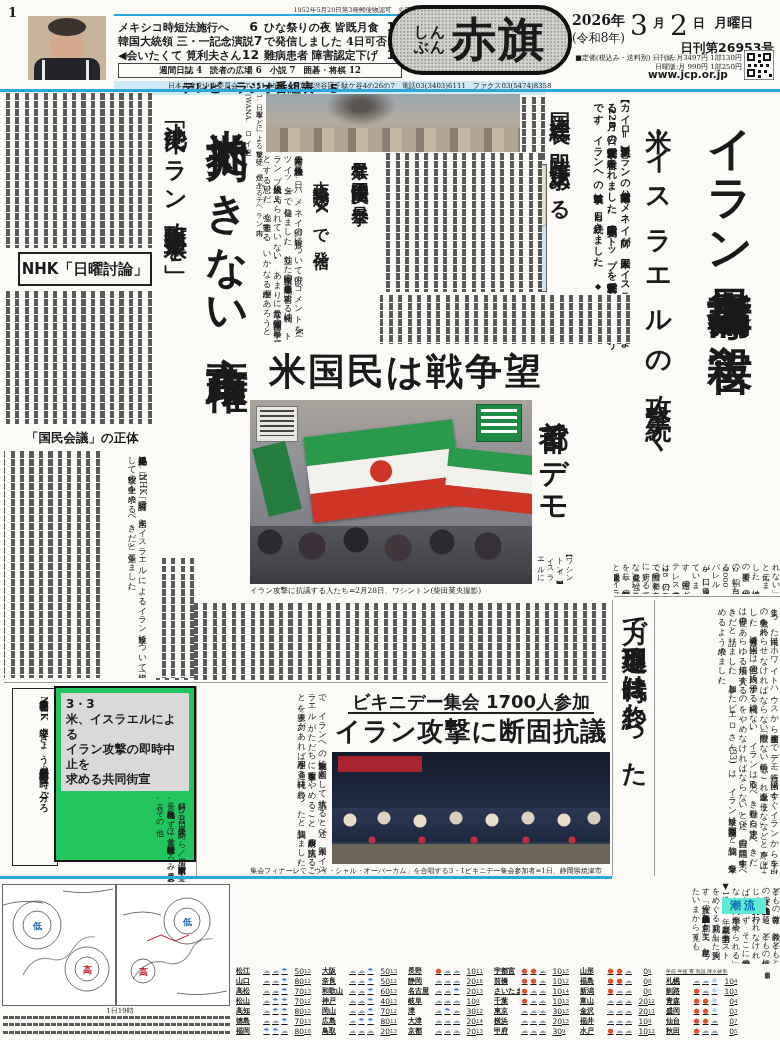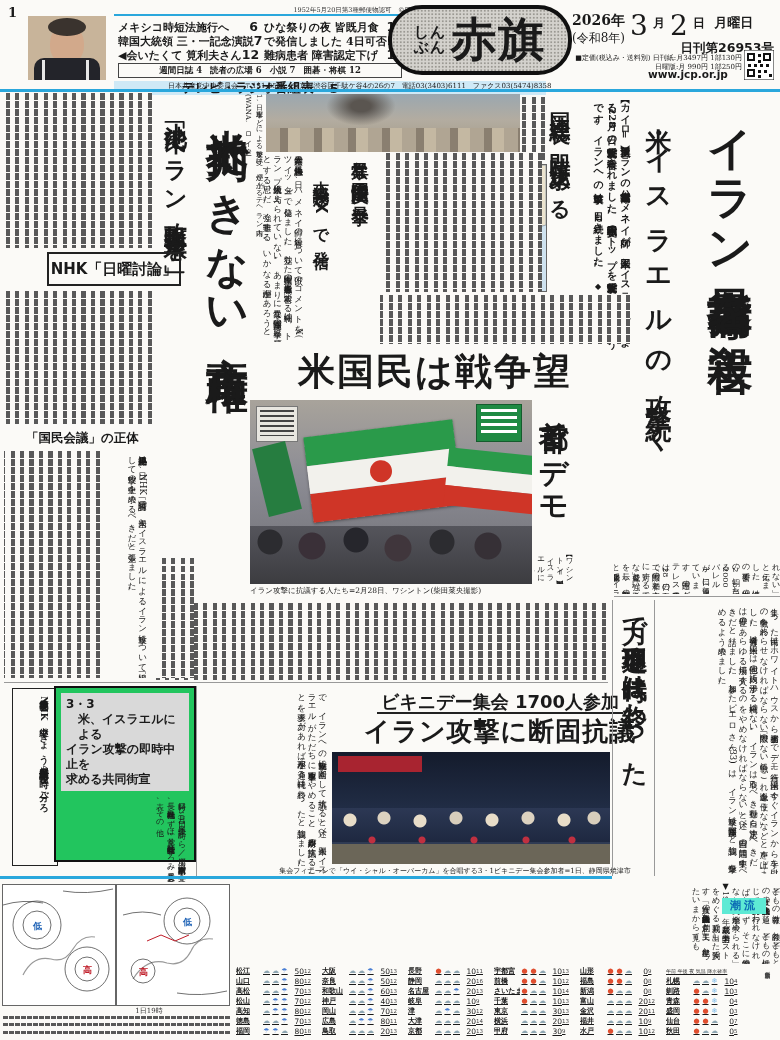--- a/index.html
+++ b/index.html
@@ -4,21 +4,21 @@
 <style>
   html,body{margin:0;padding:0;background:#777;}
   .serif{font-family:"DejaVu Serif","Liberation Serif",serif;}
   .sans{font-family:"DejaVu Sans","Liberation Sans",sans-serif;}
   #page{position:relative;width:780px;height:1040px;background:#fbfaf7;overflow:hidden;
         font-family:"DejaVu Serif","Liberation Serif",serif;color:#1a1a1a;margin:0 auto;}
   .abs{position:absolute;}
   .vt{writing-mode:vertical-rl;}
   .b{font-weight:bold;}
   .ovh{overflow:hidden;}
-  .ctr{text-align:center;margin-left:29px;}
+  .ctr{text-align:center;}
   
   .sim-v{background-image:
       repeating-linear-gradient(to bottom,rgba(251,250,247,1) 0 1.5px,rgba(251,250,247,0) 1.5px 8px),
       repeating-linear-gradient(to left,#595959 0 4px,#fbfaf7 4px 9.5px);}
   
   .sim-h{background-image:
       repeating-linear-gradient(to right,rgba(251,250,247,1) 0 1.5px,rgba(251,250,247,0) 1.5px 6px),
       repeating-linear-gradient(to bottom,#595959 0 3px,#fbfaf7 3px 7.5px);}
   .rule-c{background:#2aa7dc;}
   .rule-g{background:#999;}
@@ -251,21 +251,21 @@
   <div class="abs rule-g" style="left:4px;top:682px;width:604px;height:1px;"></div>
 
   <div class="abs vt ovh" style="left:12px;top:688px;width:38px;height:168px;border:1px solid #222;padding:4px 3px;">
     <span class="b" style="font-size:9px;line-height:15px;">衆院予算委 NHK中継</span>
     <span class="b" style="font-size:9.5px;line-height:15px;">きょう 田村智子委員長 午後4時43分ごろ</span>
   </div>
 
   <div class="abs" style="left:54px;top:686px;width:138px;height:172px;border:2px solid #111;background:#22c55e;">
     <div class="sans b" style="margin:5px;background:#d9d9d9;padding:4px 5px;font-size:12px;line-height:15px;">
       <span style="display:block;">3・3</span>
-      <span style="display:block;margin-left:12px;">米、イスラエルによる</span>
+      <span style="display:block;">米、イスラエルによる</span>
       <span style="display:block;">イラン攻撃の即時中止を</span>
       <span style="display:block;">求める共同街宣</span>
     </div>
     <div class="vt ovh" style="margin:0 5px;width:126px;height:86px;font-size:8px;line-height:11px;">日時　3月3日(火)午後1時から／場所　東京・新宿駅東南口／弁士　日本共産党・田村智子委員長、社民党・福島みずほ党首、新社会党・岡崎ひろみ委員長、市民連合・菱山南帆子共同代表、その他</div>
   </div>
 
   <div class="abs ctr" style="left:332px;top:690px;width:278px;height:22px;">
     <span class="b sans" style="font-size:18px;border-bottom:2px solid #222;padding:0 4px;">ビキニデー集会 1700人参加</span>
   </div>
   <div class="abs b sans ctr ovh" style="left:332px;top:714px;width:278px;height:34px;font-size:26px;line-height:34px;letter-spacing:1px;">イラン攻撃に断固抗議</div>

